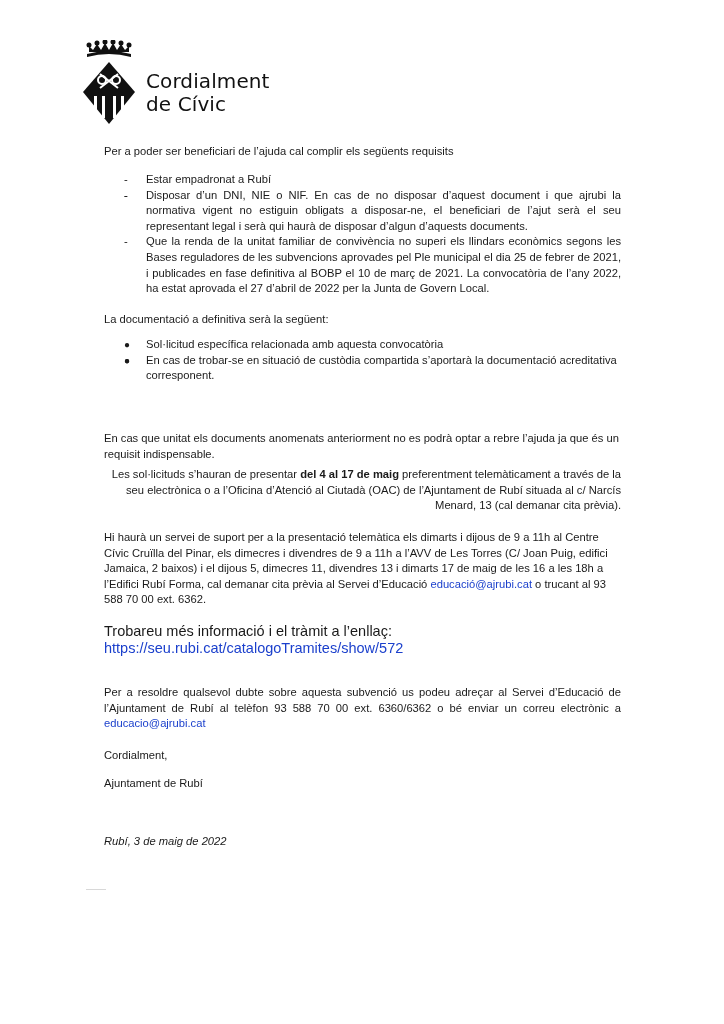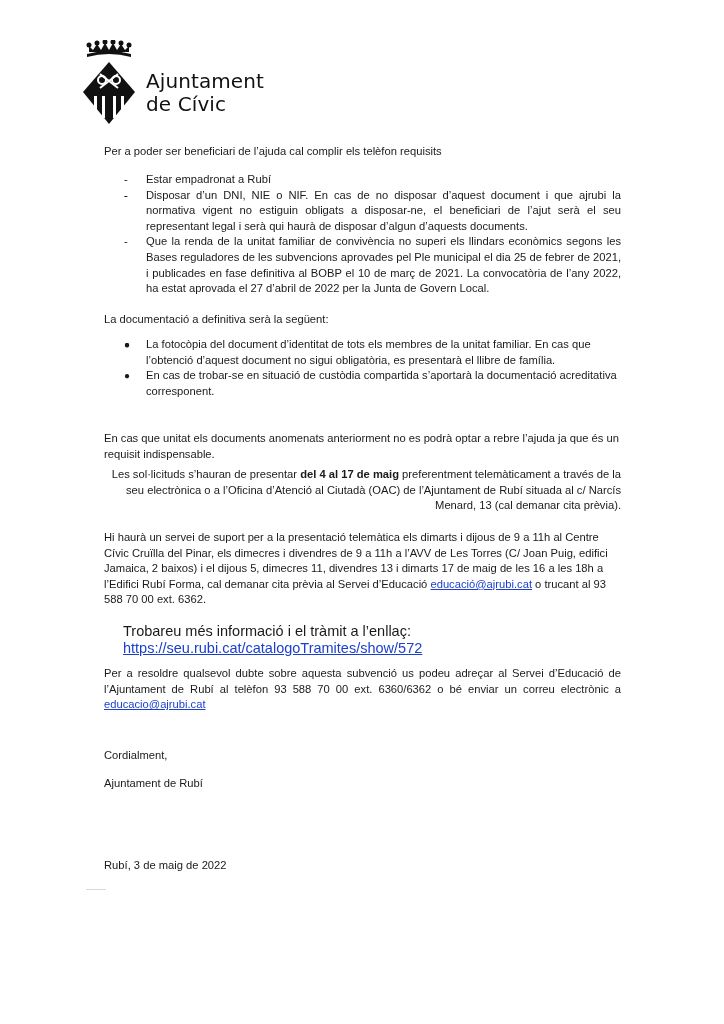--- a/index.html
+++ b/index.html
@@ -3,28 +3,28 @@
 <meta charset="utf-8">
 <style>
   html, body { margin: 0; padding: 0; background: #ffffff; }
   body { width: 724px; height: 1024px; position: relative; overflow: hidden;
          font-family: "Liberation Sans", sans-serif; color: #1a1a1a; }
   .logo { position: absolute; left: 78px; top: 40px; width: 220px; height: 90px; }
   .logo svg { position: absolute; left: 0; top: 0; }
   .logo-text { position: absolute; left: 68px; top: 30px; font-family: "DejaVu Sans", sans-serif;
                font-size: 20px; line-height: 23px; color: #111; letter-spacing: 0.1px; }
   .p { position: absolute; left: 104px; width: 517px; font-size: 11.2px; line-height: 15.6px; }
-  .justify { text-align: justify; }
+  .justify { text-align: justify; margin-top: 19px; }
   ul.dash, ul.dot { list-style: none; margin: 0; padding: 0; position: absolute; left: 104px; width: 517px;
                     font-size: 11.2px; line-height: 15.6px; }
   ul.dash li, ul.dot li { position: relative; padding-left: 42px; }
   ul.dash li .mark { position: absolute; left: 20px; top: 0; }
   ul.dot li .mark { position: absolute; left: 20px; top: 0; font-size: 10px; }
-  a.link { color: #1a3fcc; text-decoration: underline; }
-  .big { font-size: 14.5px; margin-left: 19px; }
+  a.link { color: #1a3fcc; }
+  .big { font-size: 14.5px; }
   .footer-line { position: absolute; left: 86px; top: 889px; width: 20px; height: 1px; background: #d8d8d8; }
 </style>
 </head>
 <body>
 
 <div class="logo">
   <svg width="62" height="88" viewBox="0 0 62 88">
 
     <path d="M8 10 L8 4 L12 8 L16 2 L20 8 L24 1 L28 8 L32 1 L36 8 L40 2 L44 8 L48 4 L48 10 Z" fill="#111" transform="translate(3,2)"></path>
     <circle cx="11" cy="5" r="2.5" fill="#111"></circle>
@@ -40,39 +40,39 @@
     <circle cx="24" cy="40" r="4" fill="none" stroke="#fff" stroke-width="2"></circle>
     <circle cx="38" cy="40" r="4" fill="none" stroke="#fff" stroke-width="2"></circle>
     <path d="M22 48 L40 34 M40 48 L22 34" stroke="#fff" stroke-width="2"></path>
 
     <rect x="16" y="56" width="3" height="16" fill="#fff"></rect>
     <rect x="24" y="56" width="3" height="22" fill="#fff"></rect>
     <rect x="35" y="56" width="3" height="22" fill="#fff"></rect>
     <rect x="43" y="56" width="3" height="16" fill="#fff"></rect>
   </svg>
   <div class="logo-text">
-    <div>Ajuntament</div>
+    <div>Cordialment</div>
     <div>de Cívic</div>
   </div>
 </div>
 
-<div class="p" style="top:144px;">Per a poder ser beneficiari de l’ajuda cal complir els telèfon requisits</div>
+<div class="p" style="top:144px;">Per a poder ser beneficiari de l’ajuda cal complir els següents requisits</div>
 
 <ul class="dash justify" style="top:172px;">
   <li><span class="mark">-</span><span>Estar empadronat a Rubí</span></li>
   <li><span class="mark">-</span></li>
   <li style="text-align:justify;"><span class="mark">-</span><span>Disposar d’un DNI, NIE o NIF. En cas de no disposar d’aquest document i que ajrubi la normativa vigent no estiguin obligats a disposar-ne, el beneficiari de l’ajut serà el seu representant legal i serà qui haurà de disposar d’algun d’aquests documents.</span></li>
   <li style="text-align:justify;"><span class="mark">-</span><span>Que la renda de la unitat familiar de convivència no superi els llindars econòmics segons les Bases reguladores de les subvencions aprovades pel Ple municipal el dia 25 de febrer de 2021, i publicades en fase definitiva al BOBP el 10 de març de 2021. La convocatòria de l’any 2022, ha estat aprovada el 27 d’abril de 2022 per la Junta de Govern Local.</span></li>
 </ul>
 
 <div class="p" style="top:312px;">La documentació a definitiva serà la següent:</div>
 
 <ul class="dot" style="top:337px;">
+  <li><span class="mark">●</span><span>Sol·licitud específica relacionada amb aquesta convocatòria</span></li>
   <li><span class="mark">●</span></li>
-  <li><span class="mark">●</span><span>La fotocòpia del document d’identitat de tots els membres de la unitat familiar. En cas que l’obtenció d’aquest document no sigui obligatòria, es presentarà el llibre de família.</span></li>
   <li><span class="mark">●</span><span>En cas de trobar-se en situació de custòdia compartida s’aportarà la documentació acreditativa corresponent.</span></li>
 </ul>
 
 <div class="p" style="top:431px;">En cas que unitat els documents anomenats anteriorment no es podrà optar a rebre l’ajuda ja que és un requisit indispensable.</div>
 
 <div class="p" style="top:467px;text-align:right;">
   <span>Les sol·licituds s’hauran de presentar </span><b>del 4 al 17 de maig</b><span> preferentment telemàticament a través de la seu electrònica o a l’Oficina d’Atenció al Ciutadà (OAC) de l’Ajuntament de Rubí situada al c/ Narcís Menard, 13 (cal demanar cita prèvia).</span>
 </div>
 
 <div class="p" style="top:530px;">
@@ -82,15 +82,15 @@
 <div class="p" style="top:624px; width:540px;">
   <span class="big">Trobareu més informació i el tràmit a l’enllaç: </span><a class="link big">https://seu.rubi.cat/catalogoTramites/show/572</a>
 </div>
 
 <div class="p justify" style="top:666px;">
   <span>Per a resoldre qualsevol dubte sobre aquesta subvenció us podeu adreçar al Servei d’Educació de l’Ajuntament de Rubí al telèfon 93 588 70 00 ext. 6360/6362 o bé enviar un correu electrònic a </span><a class="link">educacio@ajrubi.cat</a>
 </div>
 
 <div class="p" style="top:748px;">Cordialment,</div>
 <div class="p" style="top:776px; font-weight:normal;">Ajuntament de Rubí</div>
-<div class="p" style="top:858px;">Rubí, 3 de maig de 2022</div>
+<div class="p" style="top:834px;font-style:italic;">Rubí, 3 de maig de 2022</div>
 
 <div class="footer-line"></div>
 
 </body></html>

